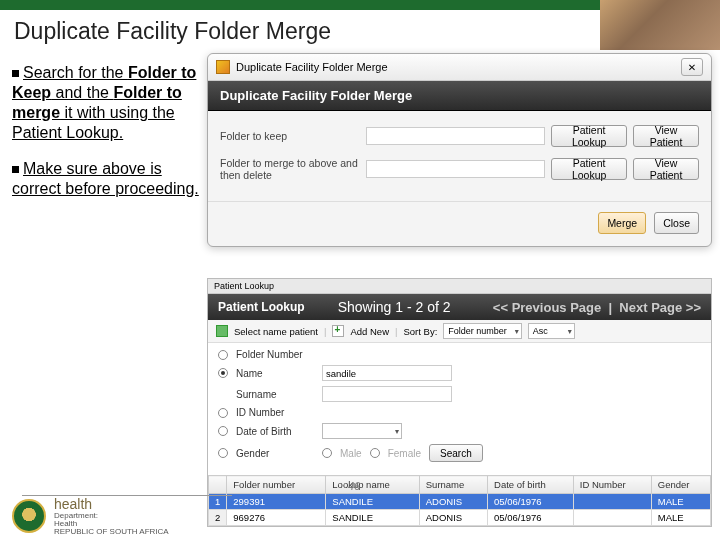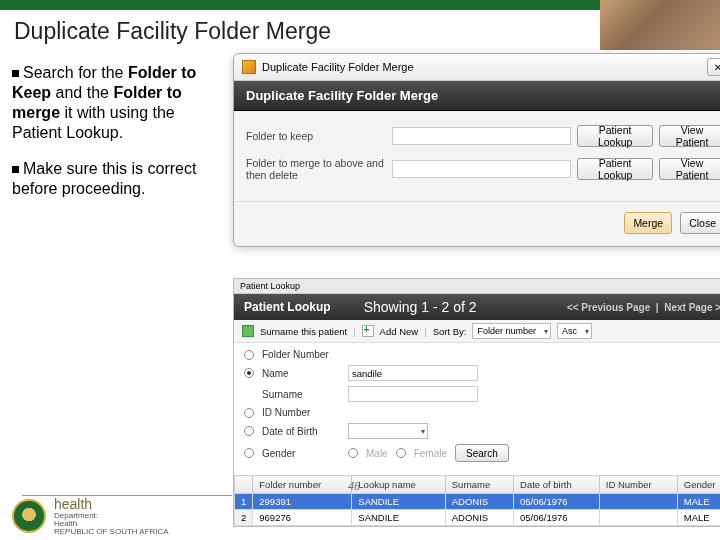--- a/index.html
+++ b/index.html
@@ -2,21 +2,21 @@
 <html><head>
 <meta charset="utf-8">
 <style>
   * { box-sizing: border-box; margin: 0; padding: 0; font-family: Arial, sans-serif; }
   body { width: 720px; height: 540px; background: #fff; position: relative; overflow: hidden; }
   .top-bar { height: 10px; background: #1e6b2e; }
   .title-row { display: flex; align-items: center; padding: 8px 14px 18px; }
   .title-row h1 { font-size: 23px; font-weight: normal; color: #222; }
   .photo { position: absolute; top: 0; right: 0; width: 120px; height: 50px;
     background: linear-gradient(135deg,#c8a070 0%,#8b6b50 40%,#b59070 100%); }
-  .content { display: flex; padding: 0 12px; gap: 26px; }
+  .content { display: flex; padding: 0 12px; gap: 0; text-decoration: underline; }
   .bullets { width: 195px; font-size: 16px; line-height: 1.25; }
   .bullets p { margin-bottom: 16px; }
   .sq { display: inline-block; width: 7px; height: 7px; background: #000; margin-right: 4px; vertical-align: 1px; }
   .right-col { flex: 1; position: relative; }
 
   
   .dialog1 { position: absolute; top: -10px; left: 0; width: 505px; background: #f4f4f4;
     border: 1px solid #aaa; border-radius: 6px; box-shadow: 0 2px 8px rgba(0,0,0,.2); }
   .dlg-titlebar { display: flex; align-items: center; padding: 4px 8px; font-size: 11px;
     background: linear-gradient(#fdfdfd,#eaeaea); border-bottom: 1px solid #ccc;
@@ -39,21 +39,21 @@
     border-top: 1px solid #ddd; }
   .btn-merge { background: linear-gradient(#fff0d8,#f4d9a0); border-color: #d4a84a; }
 
   
   .panel2 { position: absolute; top: 215px; left: 0; width: 505px; border: 1px solid #bbb;
     background: #fff; font-size: 10px; }
   .p2-tab { background: #e9e9e9; border-bottom: 1px solid #ccc; padding: 2px 6px; font-size: 9px; }
   .p2-header { background: linear-gradient(#505050,#2b2b2b); color: #fff; padding: 5px 10px;
     font-size: 12px; font-weight: bold; display: flex; align-items: center; }
   .p2-header .mid { margin-left: 33px; font-weight: normal; font-size: 14px; }
-  .p2-header .pager { margin-left: auto; font-size: 10px; color: #ccc; }
+  .p2-header .pager { margin-left: auto; font-size: 13px; color: #ccc; }
   .p2-toolbar { background: #f5f5f5; border-bottom: 1px solid #ddd; padding: 3px 8px;
     display: flex; align-items: center; gap: 6px; font-size: 9.5px; }
   .mini-ico { width: 12px; height: 12px; background: #6b6; border: 1px solid #393; }
   .mini-ico.add { background: #fff; border: 1px solid #aaa; position: relative; }
   .mini-ico.add::after { content: "+"; color: #2a8a2a; font-size: 10px; position: absolute;
     top: -2px; left: 1px; font-weight: bold; }
   .sep { color: #bbb; }
   .combo { height: 16px; border: 1px solid #bbb; background: #fff; padding: 0 14px 0 4px;
     font-size: 9px; position: relative; display: inline-flex; align-items: center; }
   .combo::after { content: "▾"; position: absolute; right: 2px; font-size: 8px; color: #555; }
@@ -96,21 +96,21 @@
 <div class="title-row">
   <h1>Duplicate Facility Folder Merge</h1>
 </div>
 
 <div class="content">
   <div class="bullets">
     <p>
       <span class="sq"></span><span>Search for the </span><b>Folder to Keep</b><span> and the </span><b>Folder to merge</b><span> it with using the Patient Lookup.</span>
     </p>
     <p>
-      <span class="sq"></span><span>Make sure this is correct before proceeding.</span>
+      <span class="sq"></span><span>Make sure above is correct before proceeding.</span>
     </p>
   </div>
 
   <div class="right-col">
 
     <div class="dialog1">
       <div class="dlg-titlebar">
         <span class="ico"></span>
         <span>Duplicate Facility Folder Merge</span>
         <span class="dlg-close">✕</span>
@@ -142,28 +142,28 @@
         <span>Patient Lookup</span>
         <span class="mid">Showing 1 - 2 of 2</span>
         <span class="pager">
           <span>&lt;&lt; Previous Page</span>
           &nbsp;|&nbsp;
           <span>Next Page &gt;&gt;</span>
         </span>
       </div>
       <div class="p2-toolbar">
         <span class="mini-ico"></span>
-        <span>Surname this patient</span>
+        <span>Select name patient</span>
         <span class="sep">|</span>
         <span class="mini-ico add"></span>
         <span>Add New</span>
         <span class="sep">|</span>
         <span>Sort By:</span>
         <span class="combo">Folder number</span>
-        <span class="combo" style="padding-right:14px">Asc</span>
+        <span class="combo" style="padding-right:26px">Asc</span>
       </div>
       <div class="p2-filters">
         <div class="f-row">
             <span class="radio"></span>
             <label>Folder Number</label>
           </div>
         <div class="f-row">
             <span class="radio on"></span>
             <label>Name</label>
             <input class="f-input" value="sandile" style="">

